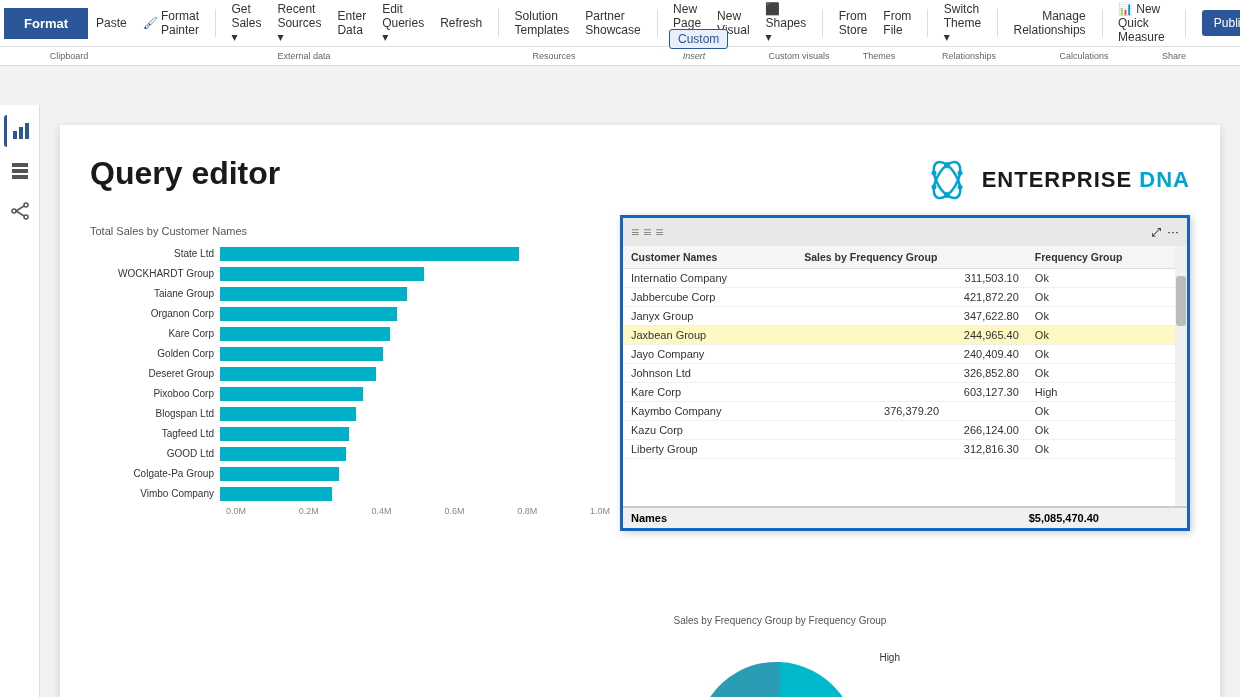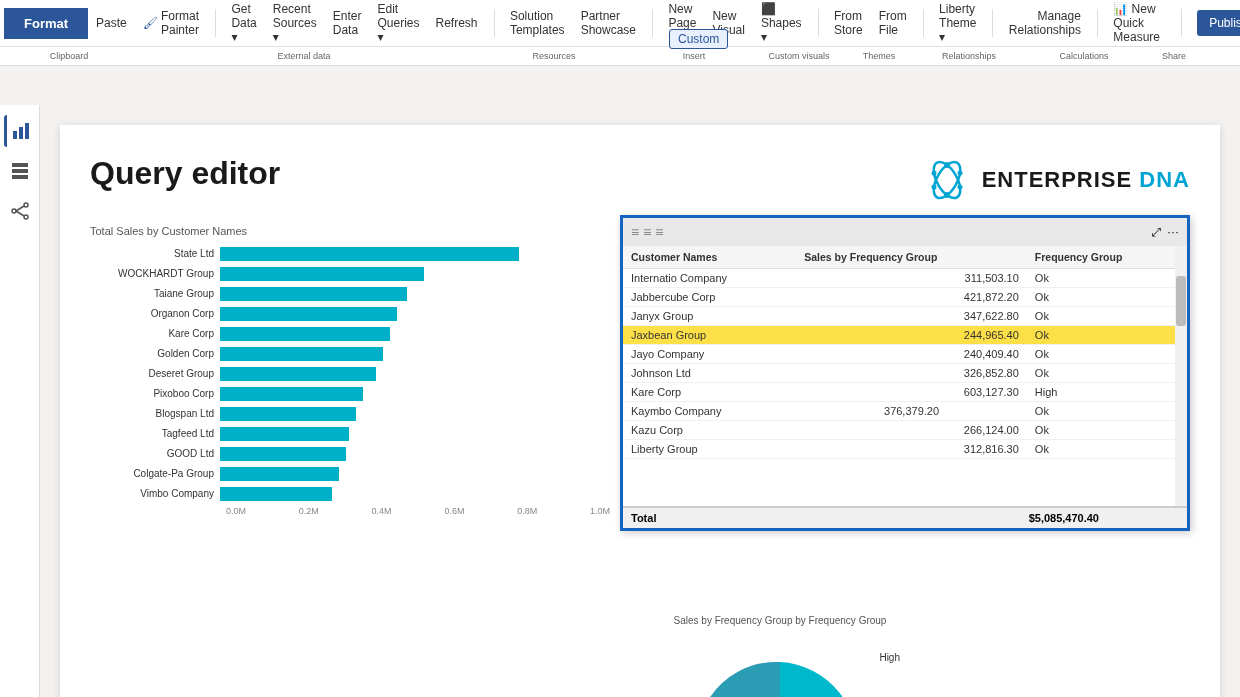--- a/index.html
+++ b/index.html
@@ -38,21 +38,21 @@
     .axis-label { font-size: 9px; color: #888; }
 
     
     .table-visual { position: absolute; left: 560px; top: 90px; width: 570px; border: 3px solid #1565c0; background: #fff; box-shadow: 2px 2px 8px rgba(0,0,0,0.2); }
     .table-visual-header { background: #e8e8e8; height: 28px; display: flex; align-items: center; justify-content: space-between; padding: 0 8px; }
     .table-visual-icons { display: flex; gap: 6px; }
     .table-container { overflow: hidden; height: 260px; }
     table { width: 100%; border-collapse: collapse; font-size: 11px; }
     thead th { background: #f5f5f5; padding: 5px 8px; text-align: left; border-bottom: 1px solid #ddd; font-weight: 600; color: #333; font-size: 10.5px; position: sticky; top: 0; }
     tbody tr { border-bottom: 1px solid #f0f0f0; }
-    tbody tr.highlighted { background: #fde047; }
+    tbody tr.highlighted { background: #fef9c3; }
     tbody td { padding: 3px 8px; color: #333; }
     .total-row { background: #f0f0f0; font-weight: bold; }
 
     
     .donut-container { position: absolute; left: 570px; top: 490px; width: 300px; }
     .donut-title { font-size: 10px; color: #555; margin-bottom: 16px; text-align: center; }
 
     
     .custom-badge { position: absolute; top: 29px; left: 669px; background: #e8f0fe; border: 1px solid #2b579a; border-radius: 3px; padding: 2px 8px; font-size: 12px; color: #2b579a; }
 
@@ -66,53 +66,53 @@
   <div class="ribbon-top">
     <div class="format-tab">Format</div>
     <div style="flex:1; display:flex; align-items:center; padding: 0 8px;">
 
       <div style="display:flex; align-items:center; gap:16px; font-size:12px; color:#333;">
         <span style="cursor:pointer;">Paste</span>
         <span style="cursor:pointer; display:flex; align-items:center; gap:3px;">
           <span style="color:#2b579a;">🖌</span> Format Painter
         </span>
         <div style="width:1px; height:28px; background:#ddd;"></div>
-        <span style="cursor:pointer;">Get Data ▾</span>
+        <span style="cursor:pointer;">Get Sales ▾</span>
         <span style="cursor:pointer;">Recent Sources ▾</span>
         <span style="cursor:pointer;">Enter Data</span>
         <span style="cursor:pointer;">Edit Queries ▾</span>
         <span style="cursor:pointer;">Refresh</span>
         <div style="width:1px; height:28px; background:#ddd;"></div>
         <span style="cursor:pointer;">Solution Templates</span>
         <span style="cursor:pointer;">Partner Showcase</span>
         <div style="width:1px; height:28px; background:#ddd;"></div>
         <span style="cursor:pointer;">New Page ▾</span>
         <span style="cursor:pointer;">New Visual</span>
         <span style="cursor:pointer;">⬛ Shapes ▾</span>
         <div style="width:1px; height:28px; background:#ddd;"></div>
         <span style="cursor:pointer;">From Store</span>
         <span style="cursor:pointer;">From File</span>
         <div style="width:1px; height:28px; background:#ddd;"></div>
-        <span style="cursor:pointer;">Liberty Theme ▾</span>
+        <span style="cursor:pointer;">Switch Theme ▾</span>
         <div style="width:1px; height:28px; background:#ddd;"></div>
         <span style="cursor:pointer;text-align:right;">Manage Relationships</span>
         <div style="width:1px; height:28px; background:#ddd;"></div>
         <span style="cursor:pointer;">📊 New Quick Measure</span>
         <div style="width:1px; height:28px; background:#ddd;"></div>
         <span class="publish-btn">Publish</span>
       </div>
     </div>
 
   </div>
 
   <div style="display:flex; align-items:center; height:18px; padding: 0 4px; font-size:9px; color:#666;">
     <span style="width:130px; text-align:center;">Clipboard</span>
     <span style="width:340px; text-align:center;">External data</span>
     <span style="width:160px; text-align:center;">Resources</span>
-    <span style="width:120px; text-align:center;">Insert</span>
+    <span style="width:120px; text-align:center;font-style:italic;">Insert</span>
     <span style="width:90px; text-align:center;">Custom visuals</span>
     <span style="width:70px; text-align:center;">Themes</span>
     <span style="width:110px; text-align:center;">Relationships</span>
     <span style="width:120px; text-align:center;">Calculations</span>
     <span style="width:60px; text-align:center;">Share</span>
   </div>
 
   <div class="custom-badge">Custom</div>
 </div>
 
@@ -329,21 +329,21 @@
                   <td>Ok</td>
                 </tr>
               </tbody>
           </table>
         </div>
         <div style="position:absolute; right:0; top:0; width:12px; height:260px; background:#f0f0f0;">
           <div style="width:10px; height:50px; background:#bbb; margin: 30px auto; border-radius:3px;"></div>
         </div>
 
         <div class="total-row" style="display:flex; padding:4px 8px; border-top:2px solid #ccc; font-weight:bold; font-size:11px; background:#f0f0f0;">
-          <span style="flex:1;">Total</span>
+          <span style="flex:1;">Names</span>
           <span style="text-align:right; margin-right:80px;">$5,085,470.40</span>
         </div>
       </div>
     </div>
 
     <div class="donut-container">
       <div class="donut-title">Sales by Frequency Group by Frequency Group</div>
       <div style="position:relative; width:200px; height:160px; margin: 0 auto;">
         <svg viewBox="0 0 200 200" width="200" height="200">
 

